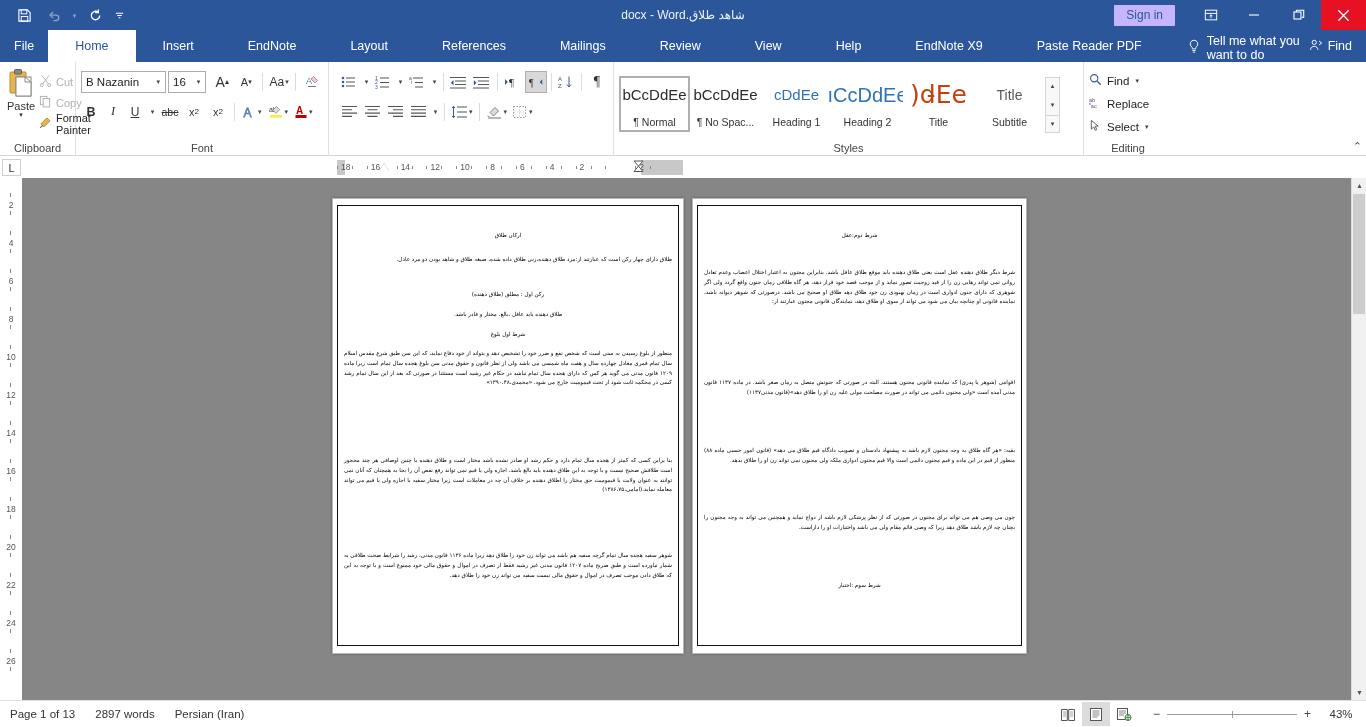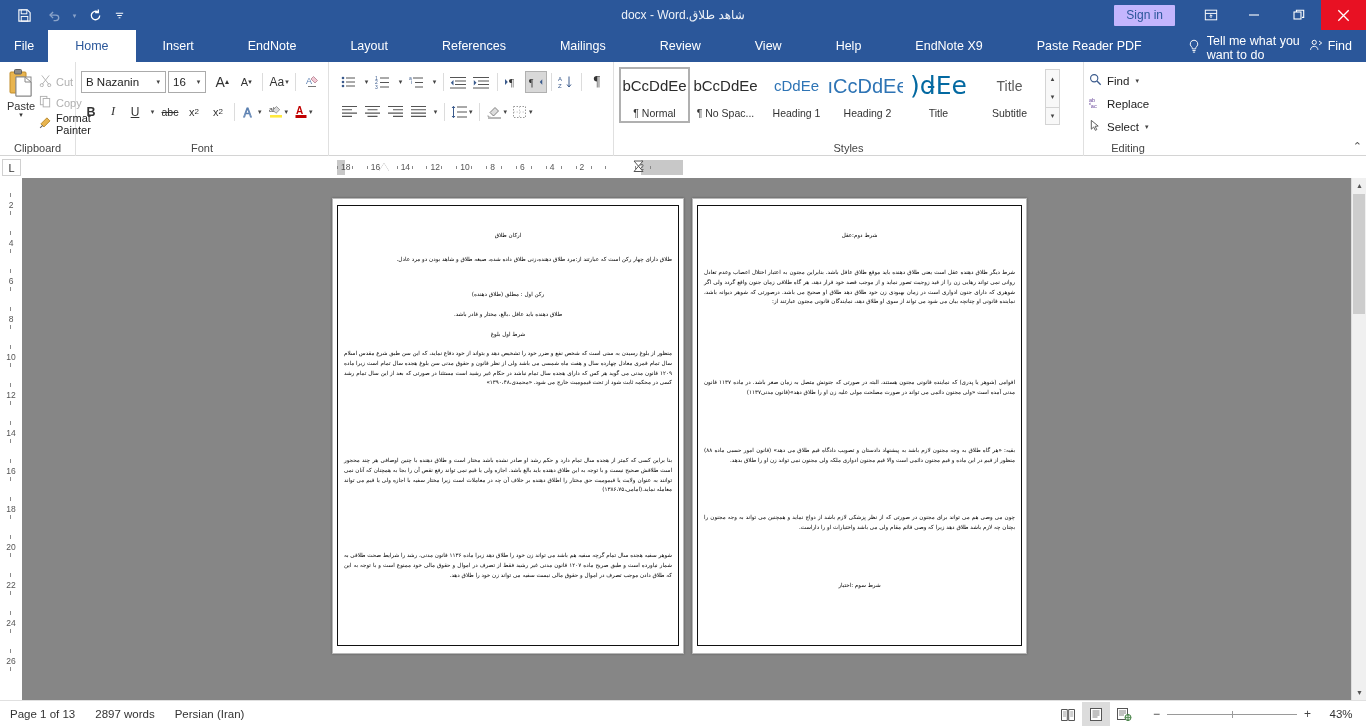--- a/index.html
+++ b/index.html
@@ -149,33 +149,33 @@
   .sep-v { width: 1px; height: 18px; background: #dcdcdc; margin: 0 3px; }
   .mini-caret { font-size: 7px; color: #444; padding-left: 1px;}
 
   
   #grp-paragraph { width: 285px; }
   .pg-row { display: flex; align-items: center; height: 25px; gap: 1px; }
   .pg-row2 { margin-top: 5px; }
 
   
   #grp-styles { width: 470px; }
-  .stylebox-wrap { display: flex; align-items: flex-start; padding-top: 2px;}
+  .stylebox-wrap { display: flex; align-items: center; padding-top: 2px;}
   .stylebox {
     width: 71px; height: 56px;
     border: 1px solid transparent;
     display: flex; flex-direction: column;
     align-items: center; justify-content: center;
     background: #fff;
   }
   .stylebox.sel { border: 2px solid #b0b0b0; }
   .st-sample { font-size: 15px; color: #2c2c2c; line-height: 22px; height: 30px; display:flex; align-items:center;}
   .st-sample.h1 { color: #2e74b5; font-size: 15px; }
   .st-sample.h2 { color: #2e74b5; font-size: 20px; }
-  .st-sample.title { color: #0369a1; font-size: 25px; font-family: "DejaVu Sans", sans-serif; }
+  .st-sample.title { color: #c2410c; font-size: 25px; font-family: "DejaVu Sans", sans-serif; }
   .st-sample.sub { color: #5a5a5a; font-size: 14px; }
   .st-name { font-size: 10.5px; color: #333; margin-top: 6px; white-space: nowrap;}
   .style-scroll {
     width: 15px; height: 56px; margin-top: 2px;
     border: 1px solid #d4d4d4; background: #f8f8f8;
     display: flex; flex-direction: column; justify-content: space-between;
     align-items: center;
   }
   .ss-btn { font-size: 7px; color: #444; height: 17px; display:flex; align-items:center; justify-content:center; width:100%;}
 

